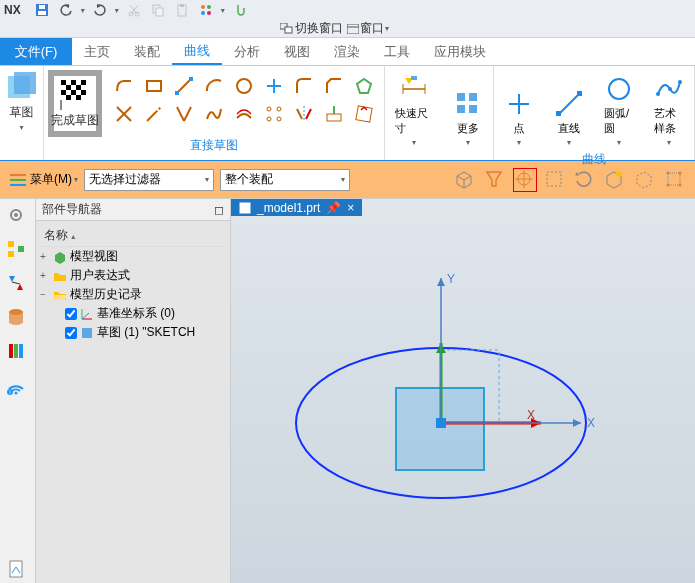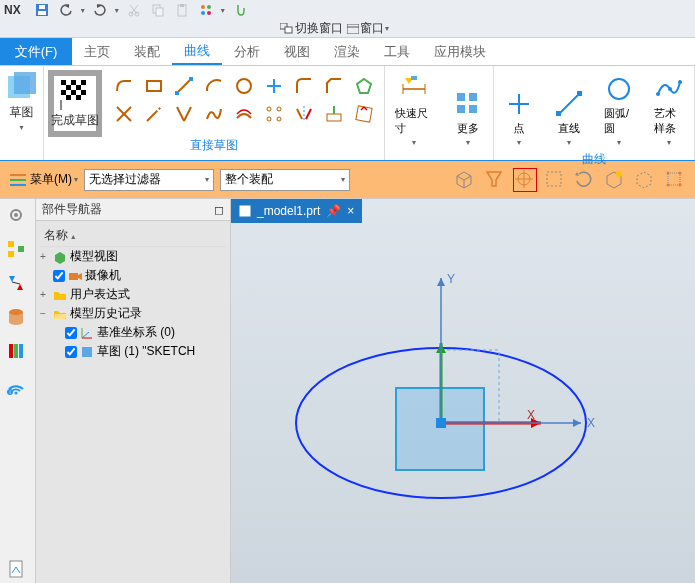--- a/index.html
+++ b/index.html
@@ -45,21 +45,21 @@
 .nav-header { height: 22px; background: #f0f0f0; border-bottom: 1px solid #ccc; display: flex; align-items: center; padding: 0 6px; font-size: 12px; color: #333; }
 .nav-body { flex: 1; overflow: auto; padding: 4px; }
 .nav-col { font-size: 12px; color: #333; padding: 2px 4px; border-bottom: 1px solid #ddd; }
 .tree-item { display: flex; align-items: center; gap: 3px; padding: 1px 0; font-size: 12px; cursor: pointer; }
 .tree-indent { display: inline-block; }
 .tree-exp { width: 10px; font-size: 10px; color: #666; }
 .tree-check { width: 12px; height: 12px; }
 .tree-icon { width: 14px; height: 14px; display: inline-block; }
 
 .viewport { flex: 1; position: relative; background: linear-gradient(#dfe6ec, #cdd6de); }
-.vp-tab { position: absolute; top: 0; left: 0; height: 24px; background: #2076c1; color: #fff; display: flex; align-items: center; padding: 4px 8px; font-size: 12px; gap: 6px; }
+.vp-tab { position: absolute; top: 0; left: 0; height: 17px; background: #2076c1; color: #fff; display: flex; align-items: center; padding: 4px 8px; font-size: 12px; gap: 6px; }
 .vp-close { cursor: pointer; }
 .scene { position: absolute; top: 24px; left: 0; right: 0; bottom: 0; }
 
 .pink-arrow { position: absolute; left: 74px; top: 180px; width: 0; height: 0; pointer-events: none; }
 </style>
 </head>
 <body>
 
 <div class="titlebar">
   <span class="app-label">NX</span>
@@ -490,29 +490,20 @@
         <span class="drop-tri"> ▴</span>
       </div>
       <div class="tree-item">
         <span class="tree-exp">+</span>
         <svg class="tree-icon" width="14" height="14">
             <path d="M2 5 L7 2 L12 5 L12 11 L7 14 L2 11 Z" fill="#4caf50"></path>
           </svg>
         <span>模型视图</span>
       </div>
       <div class="tree-item">
-        <span class="tree-indent" style="width:10px"></span>
-        <input type="checkbox" class="tree-check" checked="" style="">
-        <svg class="tree-icon" width="14" height="14">
-            <rect x="1" y="4" width="9" height="7" fill="#e08030"></rect>
-            <polygon points="10,6 14,4 14,11 10,9" fill="#e08030"></polygon>
-          </svg>
-        <span>摄像机</span>
-      </div>
-      <div class="tree-item">
         <span class="tree-exp">+</span>
         <svg class="tree-icon" width="14" height="14">
             <path d="M1 4 L5 4 L7 6 L13 6 L13 12 L1 12 Z" fill="#ffc107"></path>
           </svg>
         <span>用户表达式</span>
       </div>
       <div class="tree-item">
         <span class="tree-exp">−</span>
         <svg class="tree-icon" width="14" height="14">
             <path d="M1 4 L5 4 L7 6 L13 6 L13 12 L1 12 Z" fill="#ffc107"></path>

